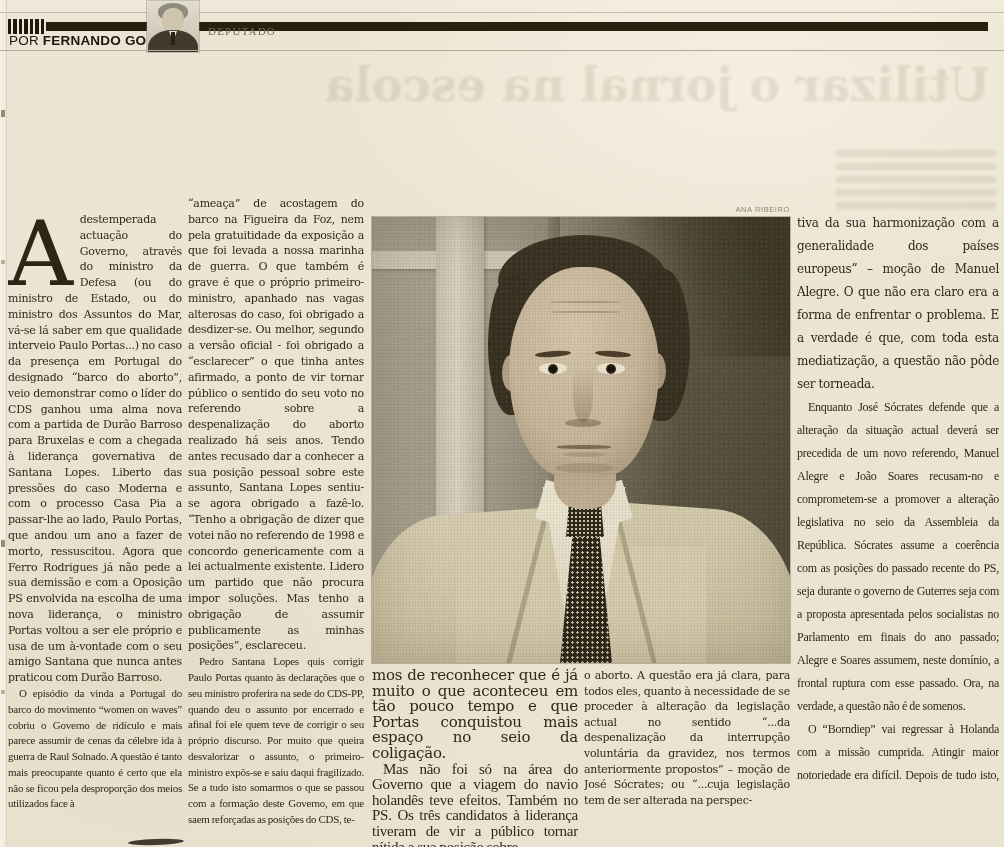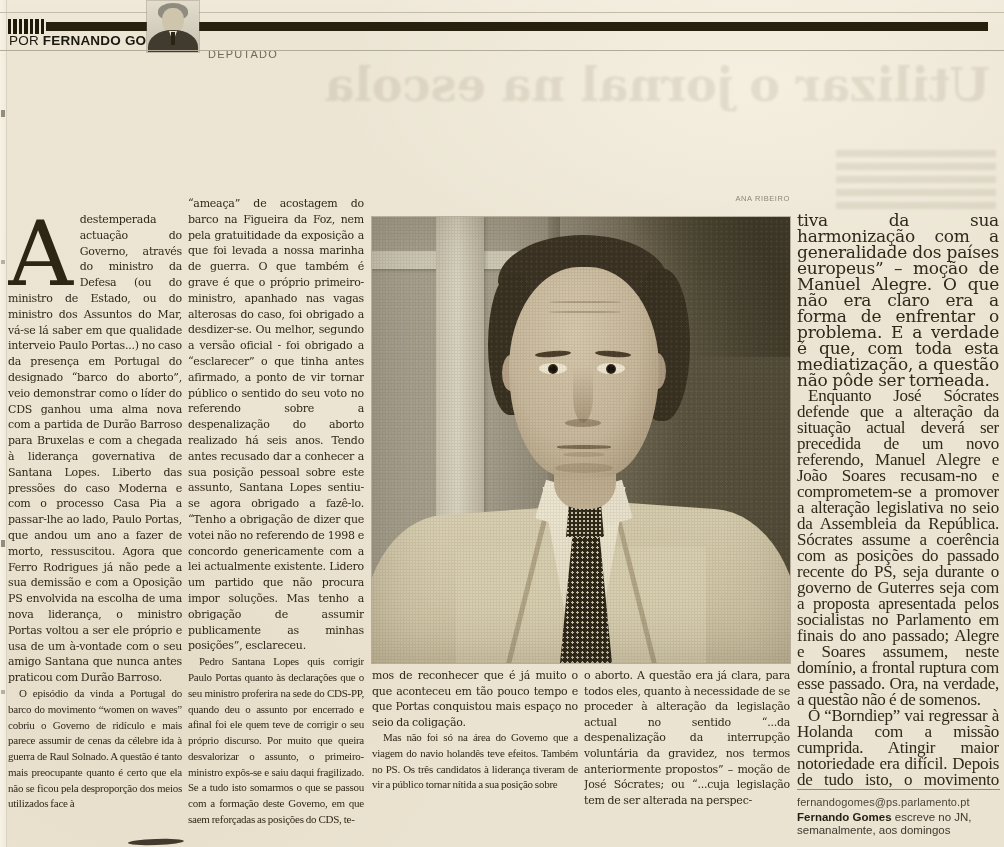--- a/index.html
+++ b/index.html
@@ -20,21 +20,21 @@
   
   .rule{position:absolute;left:0;right:0;height:1px;background:#c3bcaa;}
   .rule-top{top:12px;}
   .rule-under{top:50px;background:#b2ab99;}
   .bar{position:absolute;left:8px;top:22px;width:980px;height:9px;background:#27200f;}
   .barcode{position:absolute;left:8px;top:19px;width:38px;height:15px;
     background:repeating-linear-gradient(90deg,#1f1909 0 3.5px,#efe8d8 3.5px 5.5px);}
   .byline{position:absolute;left:9px;top:33px;font-family:"Liberation Sans",sans-serif;font-size:13.5px;letter-spacing:.2px;color:#1d1810;white-space:nowrap;}
   .byline .por{font-weight:400;margin-right:4px;}
   .byline .name{font-weight:700;}
-  .role{position:absolute;left:208px;top:48px;font-family:Liberation Sans, sans-serif;font-size:11px;letter-spacing:1.2px;color:#6f695b;}
+  .role{position:absolute;left:208px;top:25px;font-family:Liberation Serif, serif;font-size:11px;letter-spacing:1.2px;color:#6f695b;}
   
   .mini-photo{position:absolute;left:147px;top:1px;width:52px;height:51px;overflow:hidden;
     background:linear-gradient(180deg,#e2ddcd,#c7c1b1);box-shadow:0 0 0 1px rgba(120,112,92,.35);}
   .mini-hair{position:absolute;left:11px;top:2px;width:30px;height:17px;background:#8f8b7e;border-radius:50% 50% 40% 40%;}
   .mini-face{position:absolute;left:15px;top:7px;width:22px;height:25px;background:#cfc5ad;border-radius:46%;}
   .mini-suit{position:absolute;left:1px;top:29px;width:50px;height:22px;background:#403b2e;border-radius:48% 48% 0 0/78% 78% 0 0;}
   .mini-shirt{position:absolute;left:22px;top:30px;width:8px;height:11px;background:#ece6d6;clip-path:polygon(0 0,100% 0,50% 100%);}
   .mini-tie{position:absolute;left:24px;top:31px;width:4px;height:13px;background:#2a2316;}
 
   
@@ -46,27 +46,27 @@
   .headline{position:absolute;left:6px;top:48px;width:996px;margin:0;
     font-family:"DejaVu Serif",serif;font-weight:400;font-size:93px;line-height:1.05;
     letter-spacing:-2px;color:#292215;white-space:nowrap;}
 
   
   .col{position:absolute;text-align:justify;font-size:11px;line-height:15.8px;letter-spacing:-.25px;word-spacing:-.4px;overflow:hidden;}
   .col p{margin:0;}
   .col p.indent{text-indent:11px;font-family:Liberation Serif, serif;}
   .c1{left:8px;top:212px;width:174px;height:633px;}
   .c2{left:188px;top:196px;width:176px;height:633px;}
-  .c3{left:372px;top:668px;width:206px;height:179px;font-size:11px;line-height:15.6px;}
+  .c3{left:372px;top:668px;width:206px;height:179px;font-size:15px;line-height:15.6px;}
   .c4{left:584px;top:668px;width:206px;height:179px;font-size:11px;line-height:15.6px;}
-  .c5{left:797px;top:212px;width:202px;height:576px;font-size:17px;line-height:16px;}
+  .c5{left:797px;top:212px;width:202px;height:576px;font-size:12px;line-height:23px;}
   .dropcap{float:left;font-size:90px;line-height:72px;padding:6px 7px 0 0;color:#2d2615;font-family:"DejaVu Serif",serif;}
 
   
-  .credit{position:absolute;left:650px;top:194px;width:140px;text-align:right;font-family:"Liberation Sans",sans-serif;font-size:7.5px;letter-spacing:.6px;color:#8d8776;}
+  .credit{position:absolute;left:650px;top:205px;width:140px;text-align:right;font-family:"Liberation Sans",sans-serif;font-size:7.5px;letter-spacing:.6px;color:#8d8776;}
   .footerblock{position:absolute;left:797px;top:789px;width:203px;font-family:"Liberation Sans",sans-serif;color:#3e392e;}
   .frule{height:1px;background:#8f897a;margin-bottom:6px;}
   .email{font-size:11px;letter-spacing:.1px;color:#4a4538;}
   .sig{font-size:11.5px;margin-top:3px;}
   .sig .sigb{font-weight:700;color:#231e14;}
   .sig2{font-size:11.5px;margin-top:1px;}
 
   
   .photo{position:absolute;left:372px;top:217px;width:418px;height:446px;overflow:hidden;
     background:linear-gradient(96deg,#a9a291 0%,#a49d8b 30%,#90897six 44%,#6e6753 58%,#58523e 72%,#504a38 100%);
@@ -211,23 +211,15 @@
   <div class="col c4">
     <p>o aborto. A questão era já clara, para todos eles, quanto à necessidade de se proceder à alteração da legislação actual no sentido “...da despenalização da interrupção voluntária da gravidez, nos termos anteriormente propostos” – moção de José Sócrates; ou “...cuja legislação tem de ser alterada na perspec-</p>
   </div>
 
   <div class="col c5">
     <p>tiva da sua harmonização com a generalidade dos países europeus” – moção de Manuel Alegre. O que não era claro era a forma de enfrentar o problema. E a verdade é que, com toda esta mediatização, a questão não pôde ser torneada.</p>
     <p class="indent">Enquanto José Sócrates defende que a alteração da situação actual deverá ser precedida de um novo referendo, Manuel Alegre e João Soares recusam-no e comprometem-se a promover a alteração legislativa no seio da Assembleia da República. Sócrates assume a coerência com as posições do passado recente do PS, seja durante o governo de Guterres seja com a proposta apresentada pelos socialistas no Parlamento em finais do ano passado; Alegre e Soares assumem, neste domínio, a frontal ruptura com esse passado. Ora, na verdade, a questão não é de somenos.</p>
     <p class="indent">O “Borndiep” vai regressar à Holanda com a missão cumprida. Atingir maior notoriedade era difícil. Depois de tudo isto, o movimento “women on waves” conseguiu atingir os seus objectivos fundamentais. Mas todos sabemos que esses objectivos não seriam atingidos sem a prestimosa ajuda do ministro Paulo Portas.</p>
   </div>
 
-  <div class="footerblock">
-    <div class="frule"></div>
-    <div class="email">fernandogomes@ps.parlamento.pt</div>
-    <div class="sig">
-      <span class="sigb">Fernando Gomes</span><span> escreve no JN,</span>
-    </div>
-    <div class="sig2">semanalmente, aos domingos</div>
-  </div>
 
   <div class="smudge"></div>
 </div>
 
 </body></html>

